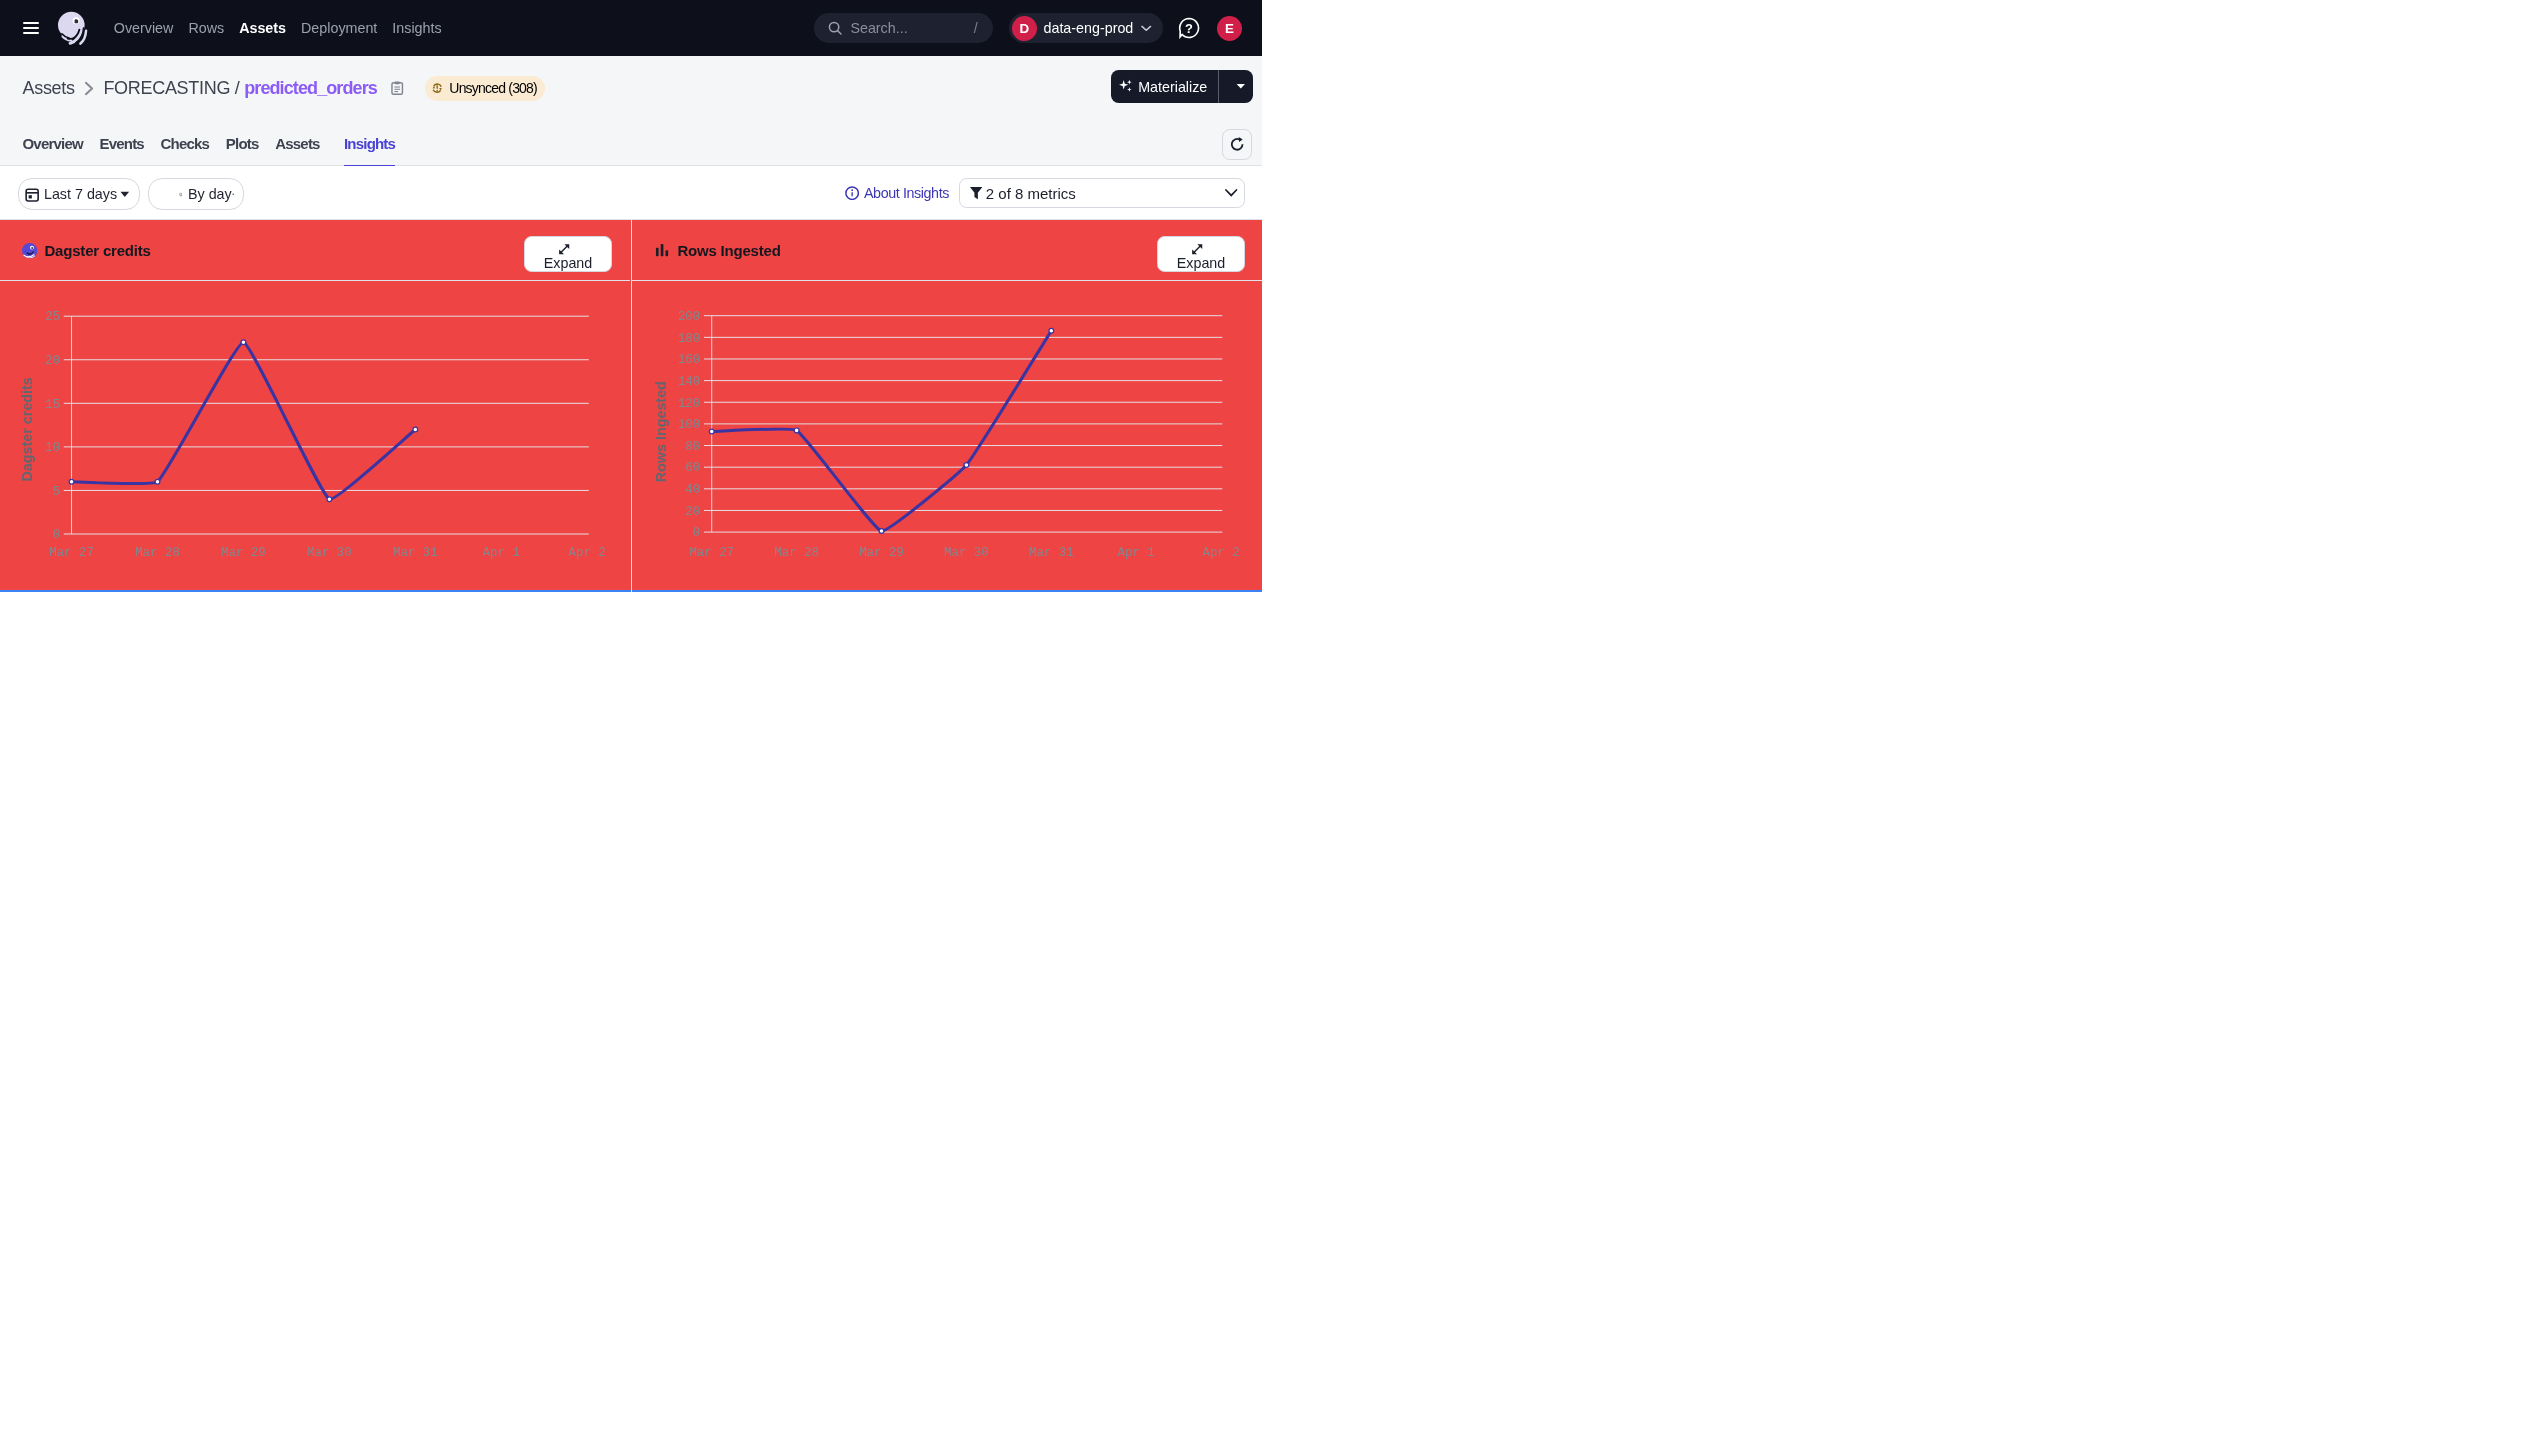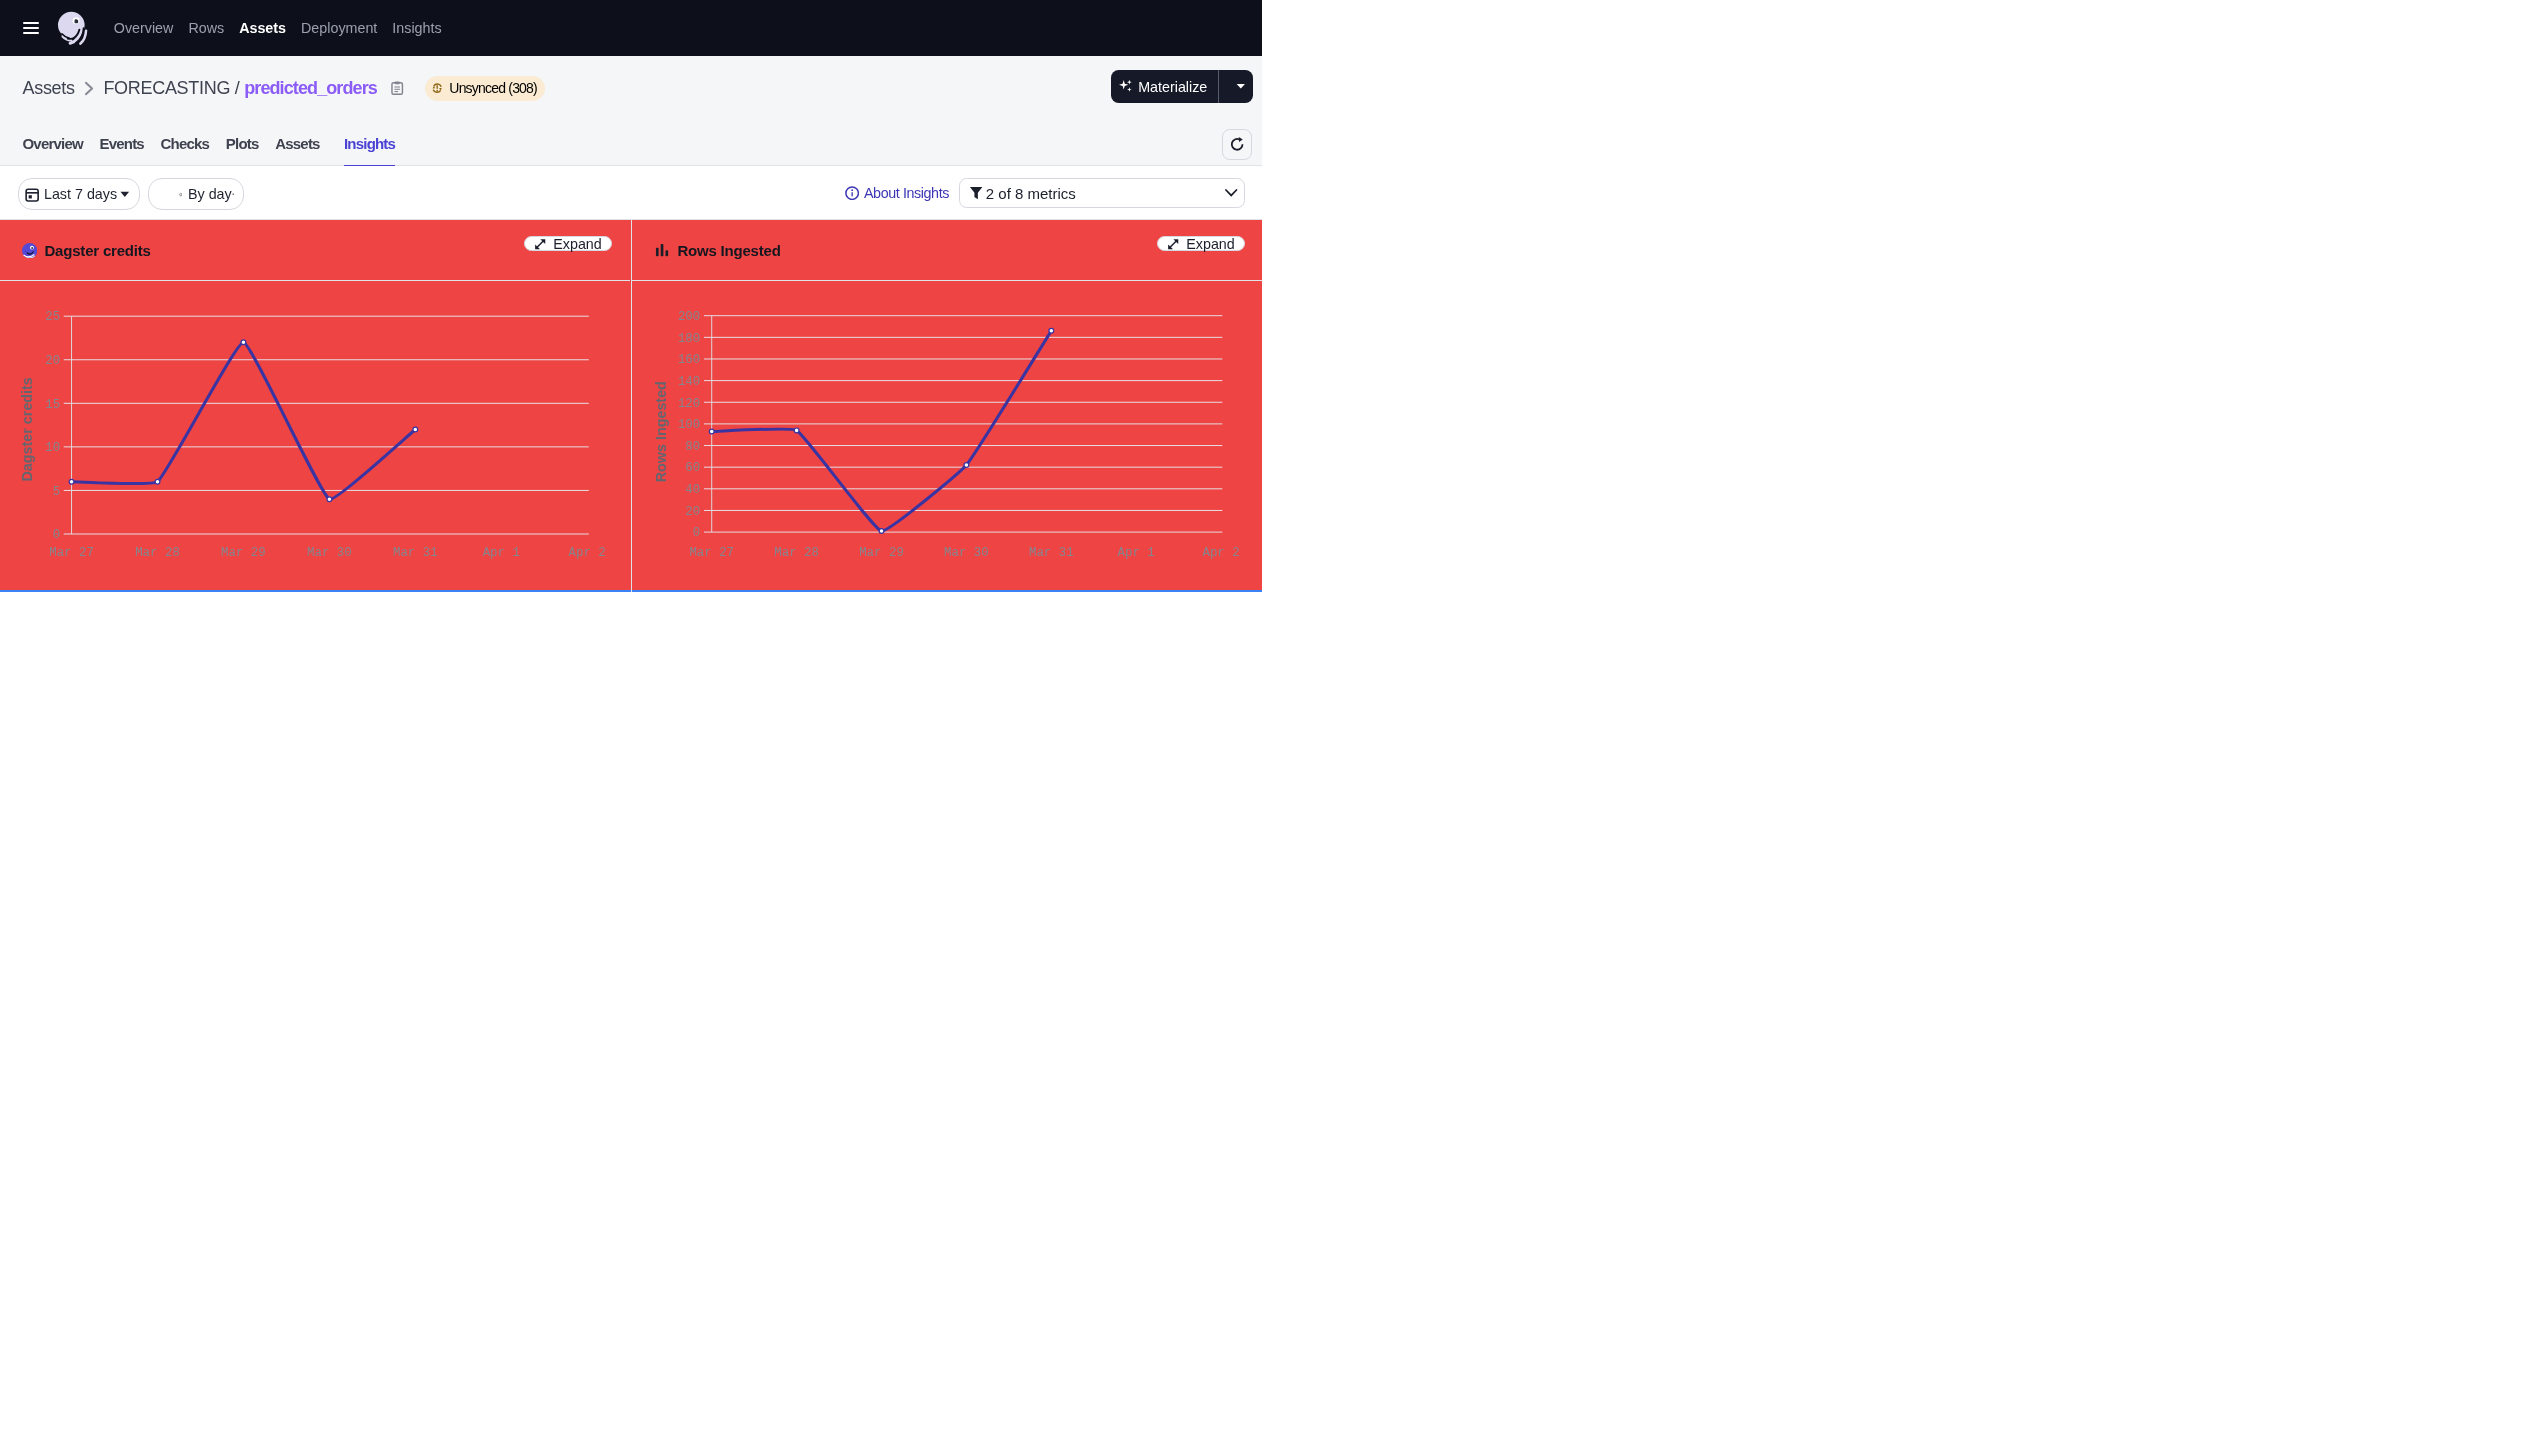--- a/index.html
+++ b/index.html
@@ -58,21 +58,21 @@
   .metricsel { position:absolute; right:17px; top:12px; width:286px; height:30px; border:1px solid #D5D8DE; border-radius:7.7px; background:#fff; display:flex; align-items:center; color:#1B1F2C; font-size:15px; }
   .metricsel .funnel { margin:0 2.9px 0 8.6px; }
   .metricsel .selchev { margin-left:auto; margin-right:6.2px; }
 
   
   .charts { position:relative; height:372px; background:#ef4444; border-bottom:2px solid #3b82f6; }
   .chartdivider { position:absolute; left:631px; top:0; width:1px; height:372px; background:#E0E2E7; }
   .chhead { position:absolute; top:0; width:630px; height:61px; border-bottom:1px solid #E0E2E7; }
   .chhead .ct { position:absolute; top:0; height:61px; display:flex; align-items:center; font-size:15px; font-weight:700; color:#14171F; letter-spacing:-0.2px; }
   .chhead .ct svg { margin-right:7.7px; }
-  .expandbtn { position:absolute; top:16.3px; height:15px; width:88px; border:1px solid #D5D8DE; border-radius:7.7px; background:#fff; display:flex; align-items:center; justify-content:center; color:#1B1F2C; font-size:14.3px; font-weight:500; }
+  .expandbtn { position:absolute; top:16.3px; height:36px; width:88px; border:1px solid #D5D8DE; border-radius:7.7px; background:#fff; display:flex; align-items:center; justify-content:flex-end; color:#1B1F2C; font-size:14.3px; font-weight:500;flex-direction:column; }
   .expandbtn svg { margin-right:6.7px; } .expandbtn svg line { stroke-width:1.5; }
 </style>
 </head>
 <body>
 
 <div class="topnav">
   <div class="hamburger">
       <span></span>
       <span></span>
       <span></span>
@@ -88,20 +88,42 @@
     <circle cx="21.3" cy="10.2" r="3.7" fill="#fff"></circle>
     <path d="M19.6 12.0 v-1.8 a1.4 1.4 0 0 1 1.4-1.4 h0.8 l1.7 1.1 v2.1 a0.9 0.9 0 0 1 -0.9 0.9 h-2.1 a0.9 0.9 0 0 1 -0.9-0.9 z" fill="#2A2F3E"></path>
   </svg>
   <nav class="navlinks">
     <a href="#">Overview</a>
       <a href="#">Rows</a>
       <a class="active" href="#">Assets</a>
       <a href="#">Deployment</a>
       <a href="#">Insights</a>
   </nav>
+  <div class="nav-right">
+    <div class="searchpill">
+      <svg class="mag" width="14.3" height="14.3" viewBox="0 0 15 15">
+          <circle cx="6.4" cy="6.4" r="4.9" fill="none" stroke="#9CA3AF" stroke-width="1.6"></circle>
+          <line x1="10.2" y1="10.2" x2="13.6" y2="13.6" stroke="#9CA3AF" stroke-width="1.6" stroke-linecap="round"></line>
+        </svg>
+      <span>Search...</span>
+      <span class="slash">/</span>
+    </div>
+    <div class="wspill">
+      <div class="avatar">D</div>
+      <span class="wsname">data-eng-prod</span>
+      <svg width="10.5" height="6.7" viewBox="0 0 11 7">
+          <path d="M1 1.5 L5.5 5.5 L10 1.5" fill="none" stroke="#C6CAD3" stroke-width="1.6" stroke-linecap="round"></path>
+        </svg>
+    </div>
+    <svg class="helpicon" width="22" height="22" viewBox="0 0 23 23">
+      <path d="M11.5 1.6 a9.9 9.9 0 1 1 -7.2 16.7 L2.2 20.8 L2.3 14.6 A9.9 9.9 0 0 1 11.5 1.6 z" fill="none" stroke="#fff" stroke-width="1.7"></path>
+      <text x="11.5" y="16.3" font-size="13.5" font-weight="700" fill="#fff" text-anchor="middle" font-family="Liberation Sans, sans-serif">?</text>
+    </svg>
+    <div class="avatar eavatar">E</div>
+  </div>
 </div>
 
 <div class="pagehead">
   <div class="crumbrow">
     <span class="crumb-assets">Assets</span>
     <svg class="crumb-chev" width="11.5" height="17" viewBox="0 0 12 18">
         <path d="M3 3 L9.5 9 L3 15" fill="none" stroke="#878B96" stroke-width="2.2" stroke-linecap="round" stroke-linejoin="round"></path>
       </svg>
     <span class="crumb-main">FORECASTING / <b>predicted_orders</b></span>
     <svg class="clipicon" width="12.4" height="14" viewBox="0 0 13 14.5">

